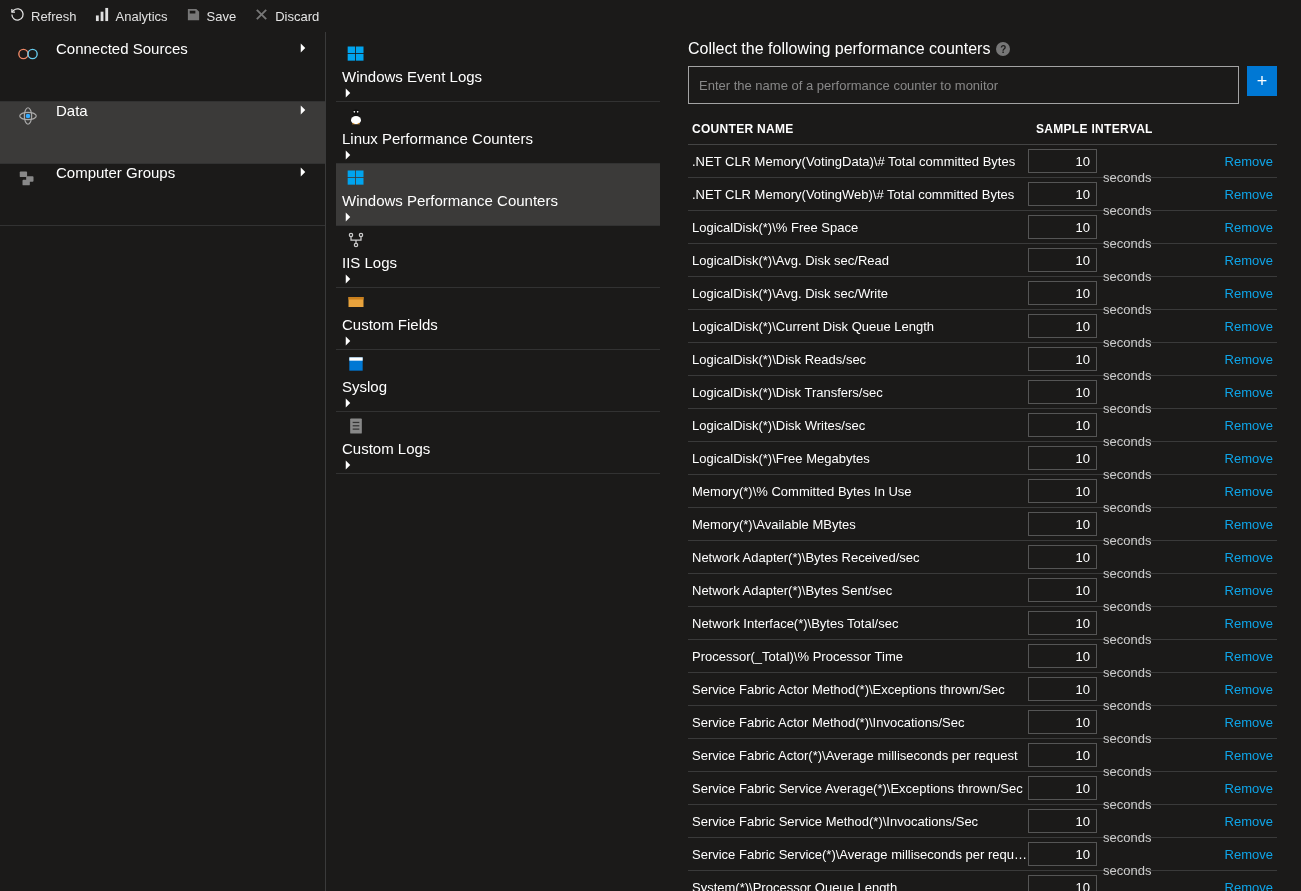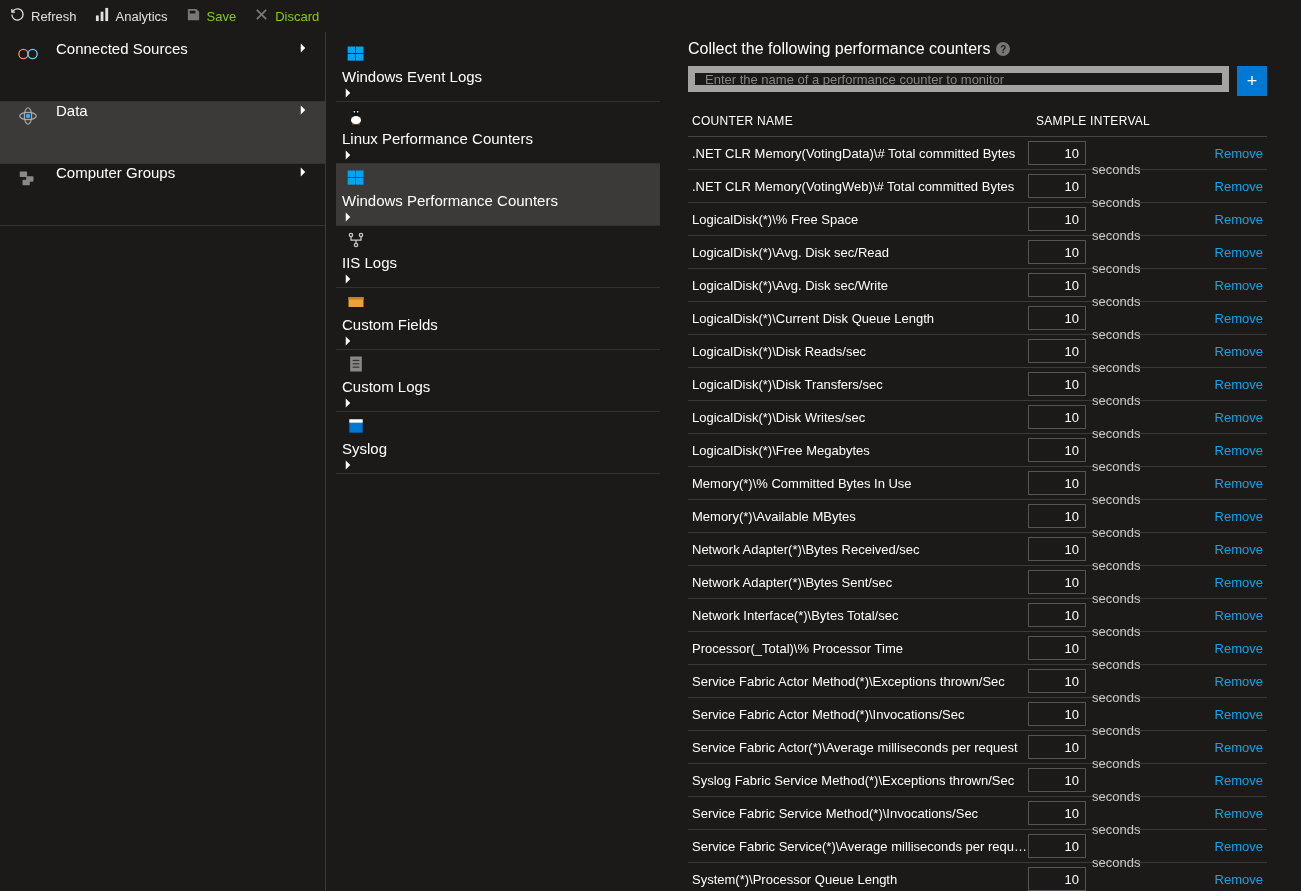--- a/index.html
+++ b/index.html
@@ -21,38 +21,38 @@
     border-bottom: 0px solid #333;
   }
   .toolbar-item {
     display: flex;
     align-items: center;
     gap: 6px;
     color: #e0e0e0;
     font-size: 13px;
     cursor: pointer;
   }
-  .toolbar-item.disabled { color: #84cc16; }
+  .toolbar-item.disabled { color: #e5e5e5; }
   .toolbar-item svg { width: 15px; height: 15px; }
   .main {
     display: flex;
     height: calc(891px - 32px);
   }
   .col1 {
     width: 326px;
     border-right: 1px solid #3a3a3a;
     padding-top: 8px;
   }
   .col2 {
     width: 344px;
     padding-top: 8px;
   }
   .col3 {
     flex: 1;
-    padding: 8px 34px 0 18px;
+    padding: 8px 24px 0 18px;
     overflow: hidden;
   }
   .nav-item {
     display: flex;
     height: 62px;
     padding: 0 16px 0 14px;
     border-bottom: 1px solid #323232;
     cursor: pointer;
     font-size: 15px;
     position: relative;
@@ -88,61 +88,61 @@
     font-size: 10px;
     display: inline-flex;
     align-items: center;
     justify-content: center;
     font-weight: bold;
   }
   .add-row { display: flex; gap: 8px; margin-bottom: 10px; }
   .counter-input {
     flex: 1;
     background: #1b1a19;
-    border: 7px solid #a3a3a3;
+    border: 1px solid #a3a3a3;
     color: #f97316;
     padding: 6px 10px;
     font-size: 13px;
-    height: 17px;
+    height: 38px;
   }
   .counter-input::placeholder { color: #888; }
   .add-btn {
     width: 30px; height: 30px;
     background: #0078d4;
     color: #fff;
     display: flex;
     align-items: center;
     justify-content: center;
     font-size: 18px;
     font-weight: 400;
     cursor: pointer;
   }
   .table-head {
     display: flex;
-    font-weight: 400;
+    font-weight: 700;
     font-size: 12px;
     letter-spacing: 0.3px;
     padding: 8px 0;
     border-bottom: 1px solid #444;
   }
   .col-name { flex: 0 0 340px; padding-left: 4px; }
   .col-interval { flex: 0 0 130px; margin-left: 8px; }
   .col-remove { flex: 1; text-align: right; padding-right: 4px;}
   .table-body { }
   .counter-row {
     display: flex;
     align-items: center;
     border-bottom: 1px solid #3a3a3a;
     height: 33px;
     font-size: 13px;
   }
   .counter-row .name { flex: 0 0 340px; padding-left: 4px; white-space: nowrap; overflow: hidden; text-overflow: ellipsis;}
   .counter-row .interval-cell { flex: 0 0 185px; display: flex; align-items: center; gap: 6px; }
   .interval-input {
-    width: 58px;
+    width: 69px;
     background: #1b1a19;
     border: 1px solid #555;
     color: #fff;
     text-align: right;
     padding: 2px 6px;
     height: 24px;
     font-size: 13px;
   }
   .seconds { color: #ccc; margin-top: 32px; }
   .counter-row .remove-cell { flex: 1; text-align: right; padding-right: 4px;}
@@ -302,44 +302,44 @@
             <rect x="3" y="6" width="18" height="3" fill="#c97f1d"></rect>
           </svg>
       </span>
       <span class="nav-label">Custom Fields</span>
       <span class="chevron"><svg viewBox="0 0 16 16" fill="#fff">
             <path d="M5 2l6 6-6 6V2z"></path>
           </svg></span>
     </div>
     <div class="nav-item">
       <span class="nav-icon">
+        <svg viewBox="0 0 24 24" width="20" height="20">
+            <rect x="4" y="4" width="16" height="16" fill="#0078d4"></rect>
+            <rect x="4" y="4" width="16" height="4" fill="#fff"></rect>
+          </svg>
+      </span>
+      <span class="nav-label">Syslog</span>
+      <span class="chevron"><svg viewBox="0 0 16 16" fill="#fff">
+            <path d="M5 2l6 6-6 6V2z"></path>
+          </svg></span>
+    </div>
+    <div class="nav-item">
+      <span class="nav-icon">
         <svg viewBox="0 0 24 24" width="20" height="20" fill="#888">
             <rect x="5" y="3" width="14" height="18" rx="1"></rect>
             <rect x="8" y="7" width="8" height="1.5" fill="#333"></rect>
             <rect x="8" y="11" width="8" height="1.5" fill="#333"></rect>
             <rect x="8" y="15" width="8" height="1.5" fill="#333"></rect>
           </svg>
       </span>
       <span class="nav-label">Custom Logs</span>
       <span class="chevron"><svg viewBox="0 0 16 16" fill="#fff">
             <path d="M5 2l6 6-6 6V2z"></path>
           </svg></span>
     </div>
-    <div class="nav-item">
-      <span class="nav-icon">
-        <svg viewBox="0 0 24 24" width="20" height="20">
-            <rect x="4" y="4" width="16" height="16" fill="#0078d4"></rect>
-            <rect x="4" y="4" width="16" height="4" fill="#fff"></rect>
-          </svg>
-      </span>
-      <span class="nav-label">Syslog</span>
-      <span class="chevron"><svg viewBox="0 0 16 16" fill="#fff">
-            <path d="M5 2l6 6-6 6V2z"></path>
-          </svg></span>
-    </div>
   </div>
 
   <div class="col3">
     <div class="panel-header">
       <span>Collect the following performance counters</span>
       <span class="info-icon">?</span>
     </div>
     <div class="add-row">
       <input class="counter-input" placeholder="Enter the name of a performance counter to monitor" style="">
       <div class="add-btn">
@@ -498,21 +498,21 @@
         </div>
         <div class="counter-row">
           <div class="name">Service Fabric Actor(*)\Average milliseconds per request</div>
           <div class="interval-cell">
             <input class="interval-input" value="10" style="">
             <span class="seconds">seconds</span>
           </div>
           <div class="remove-cell"><span class="remove-link">Remove</span></div>
         </div>
         <div class="counter-row">
-          <div class="name">Syslog Fabric Service Method(*)\Exceptions thrown/Sec</div>
+          <div class="name">Service Fabric Service Average(*)\Exceptions thrown/Sec</div>
           <div class="interval-cell">
             <input class="interval-input" value="10" style="">
             <span class="seconds">seconds</span>
           </div>
           <div class="remove-cell"><span class="remove-link">Remove</span></div>
         </div>
         <div class="counter-row">
           <div class="name">Service Fabric Service Method(*)\Invocations/Sec</div>
           <div class="interval-cell">
             <input class="interval-input" value="10" style="">

